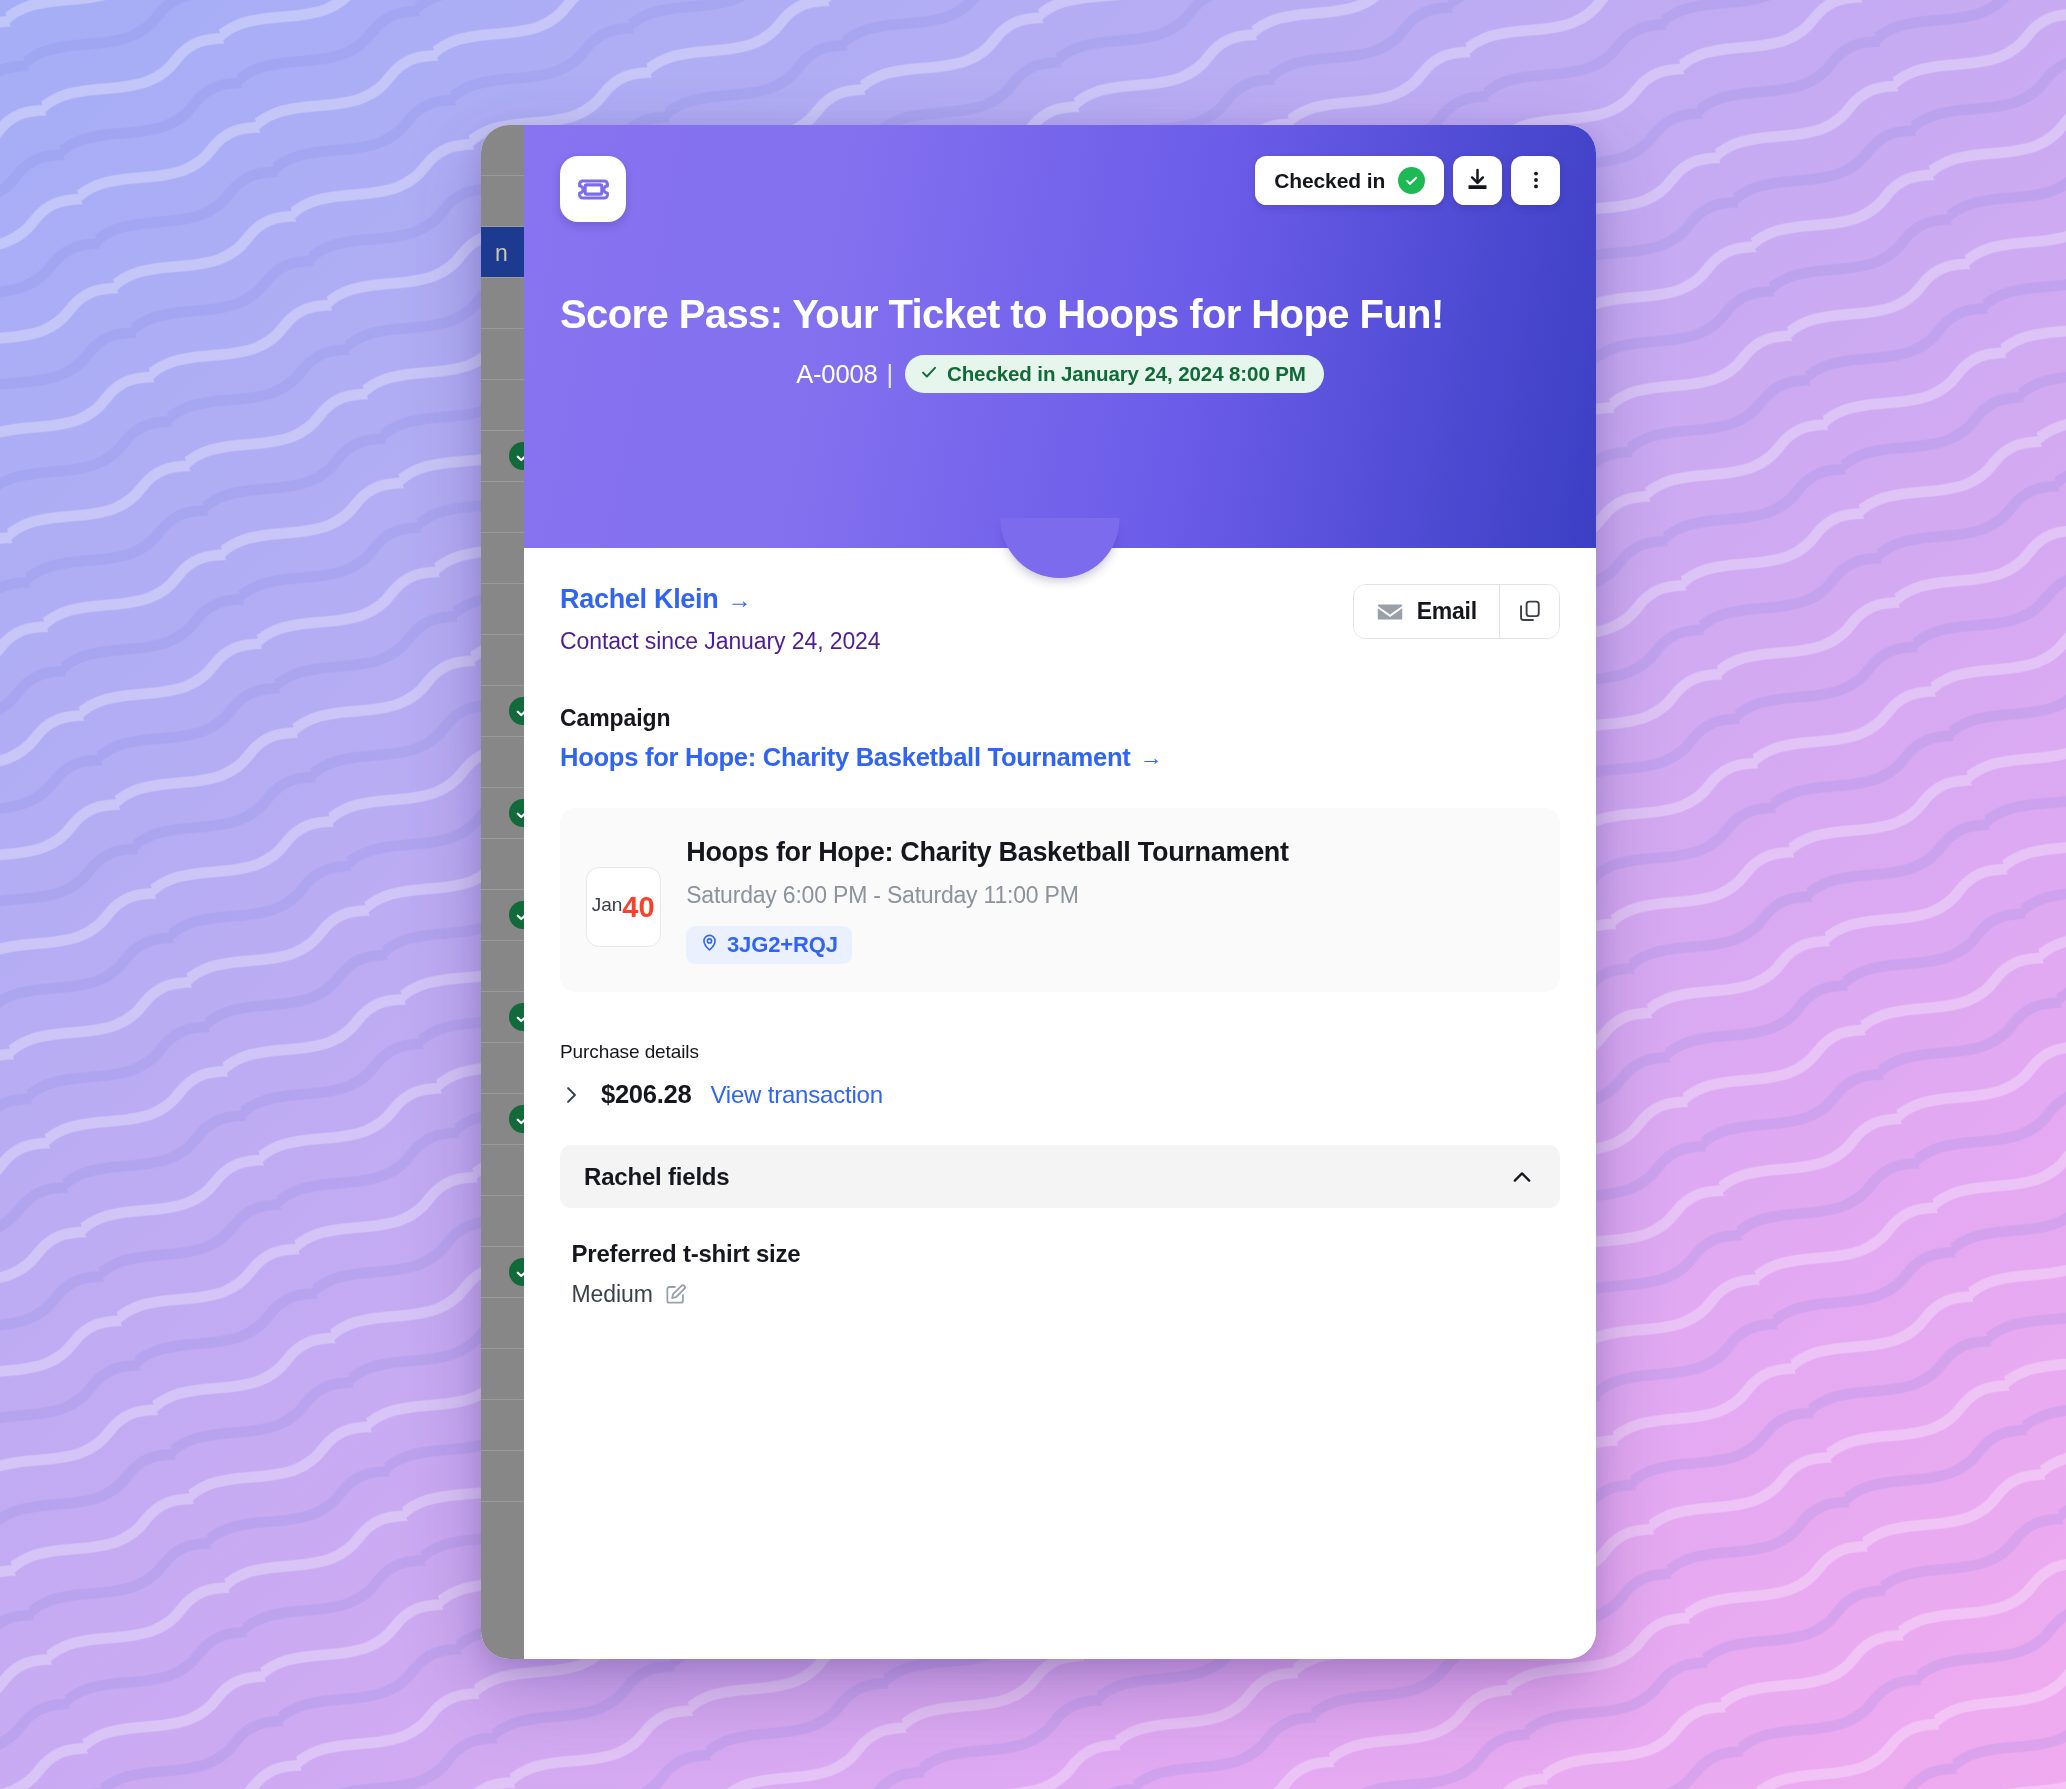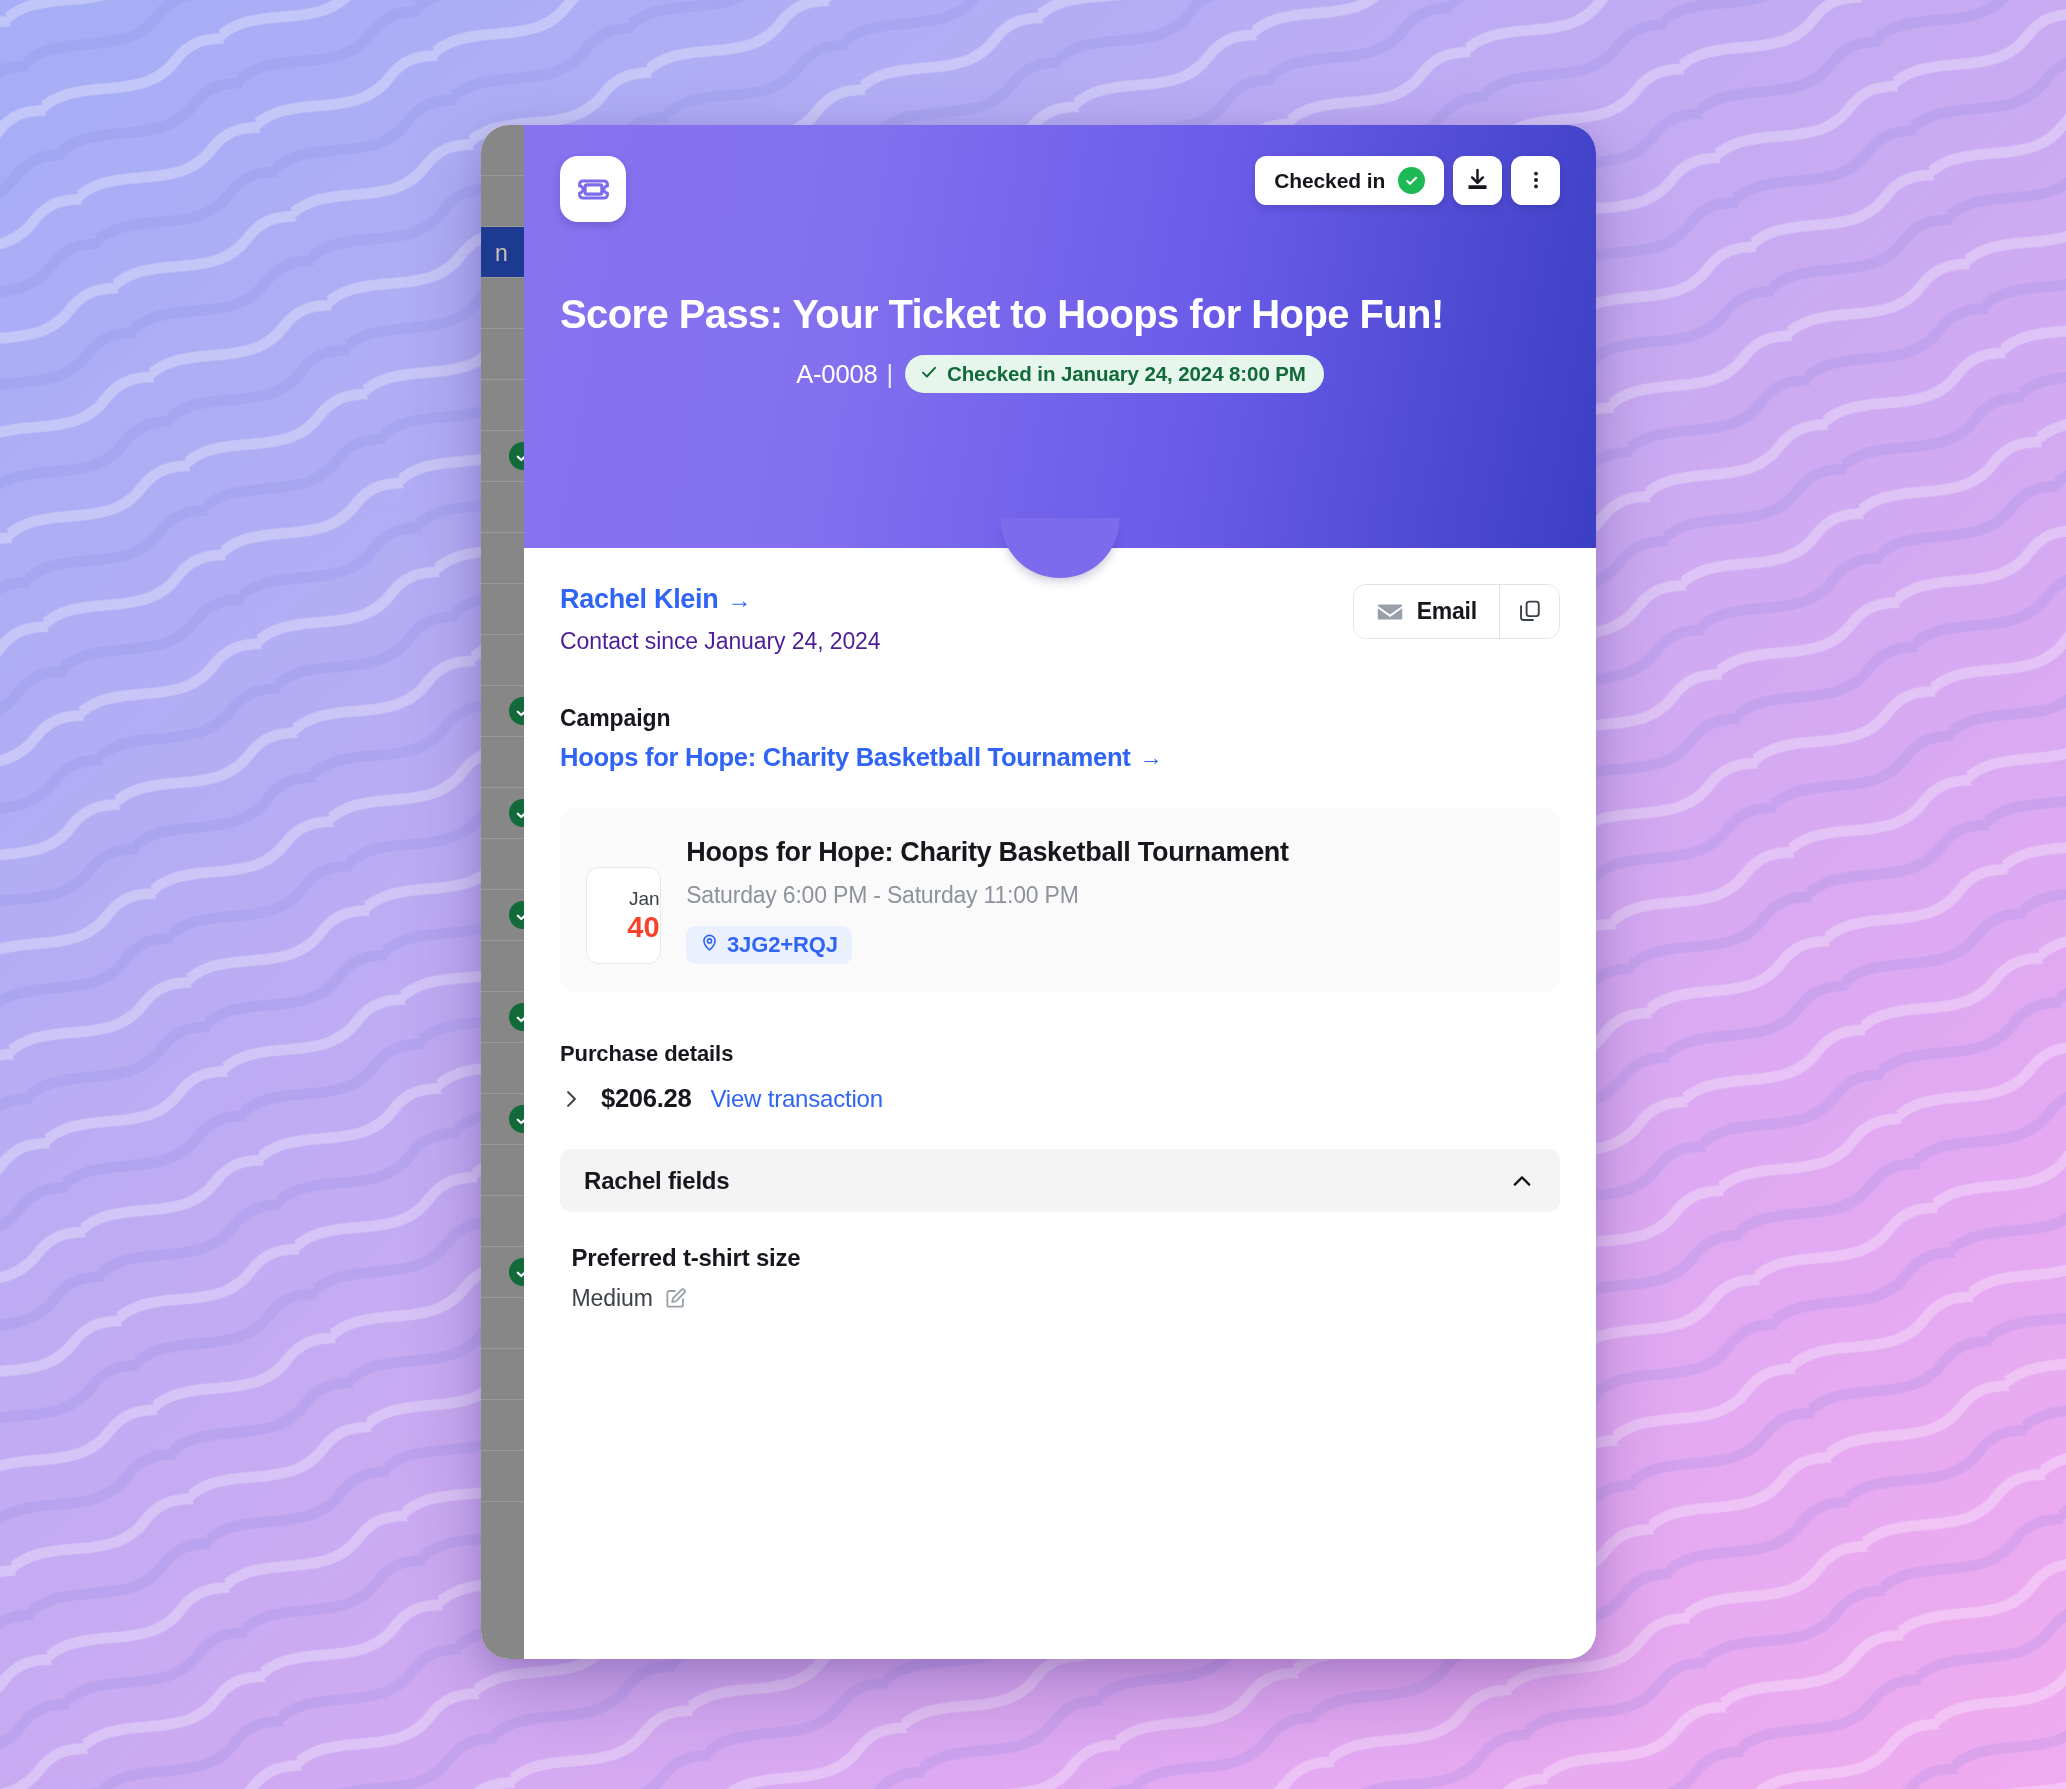--- a/index.html
+++ b/index.html
@@ -304,28 +304,28 @@
   .event-card {
     margin-top: 36px;
     background: #fafafa;
     border-radius: 15.3px;
     padding: 28px 28px 28px 25.6px;
     display: flex;
     gap: 25.6px;
   }
   .date-tile {
     width: 75px;
-    height: 97px;
+    height: 80px;
     flex: 0 0 auto;
     background: #ffffff;
     border: 1.3px solid #e7e8ec;
     border-radius: 12.8px;
     display: flex;
-    flex-direction: column;
-    align-items: flex-end;
+    flex-direction: row;
+    align-items: center;
     justify-content: center;
     align-self: flex-start;
     margin-top: 31px;
   }
   .date-tile .mon {
     font-size: 19px;
     color: #3c4149;
     line-height: 1;
     margin-bottom: 5.1px;
   }
@@ -360,22 +360,22 @@
     font-size: 22px;
     font-weight: 700;
     color: #2f64f5;
     letter-spacing: -0.1px;
   }
   .loc-chip svg { width: 19px; height: 19px; }
 
   
   .purchase-label {
     margin-top: 49px;
-    font-size: 22px;
-    font-weight: 700;
+    font-size: 19px;
+    font-weight: 400;
     color: #15171c;
     letter-spacing: -0.1px;
   }
   .purchase-row {
     margin-top: 16.6px;
     display: flex;
     align-items: center;
     gap: 19px;
   }
   .purchase-row .chev { width: 22px; height: 22px; flex: 0 0 auto; }

